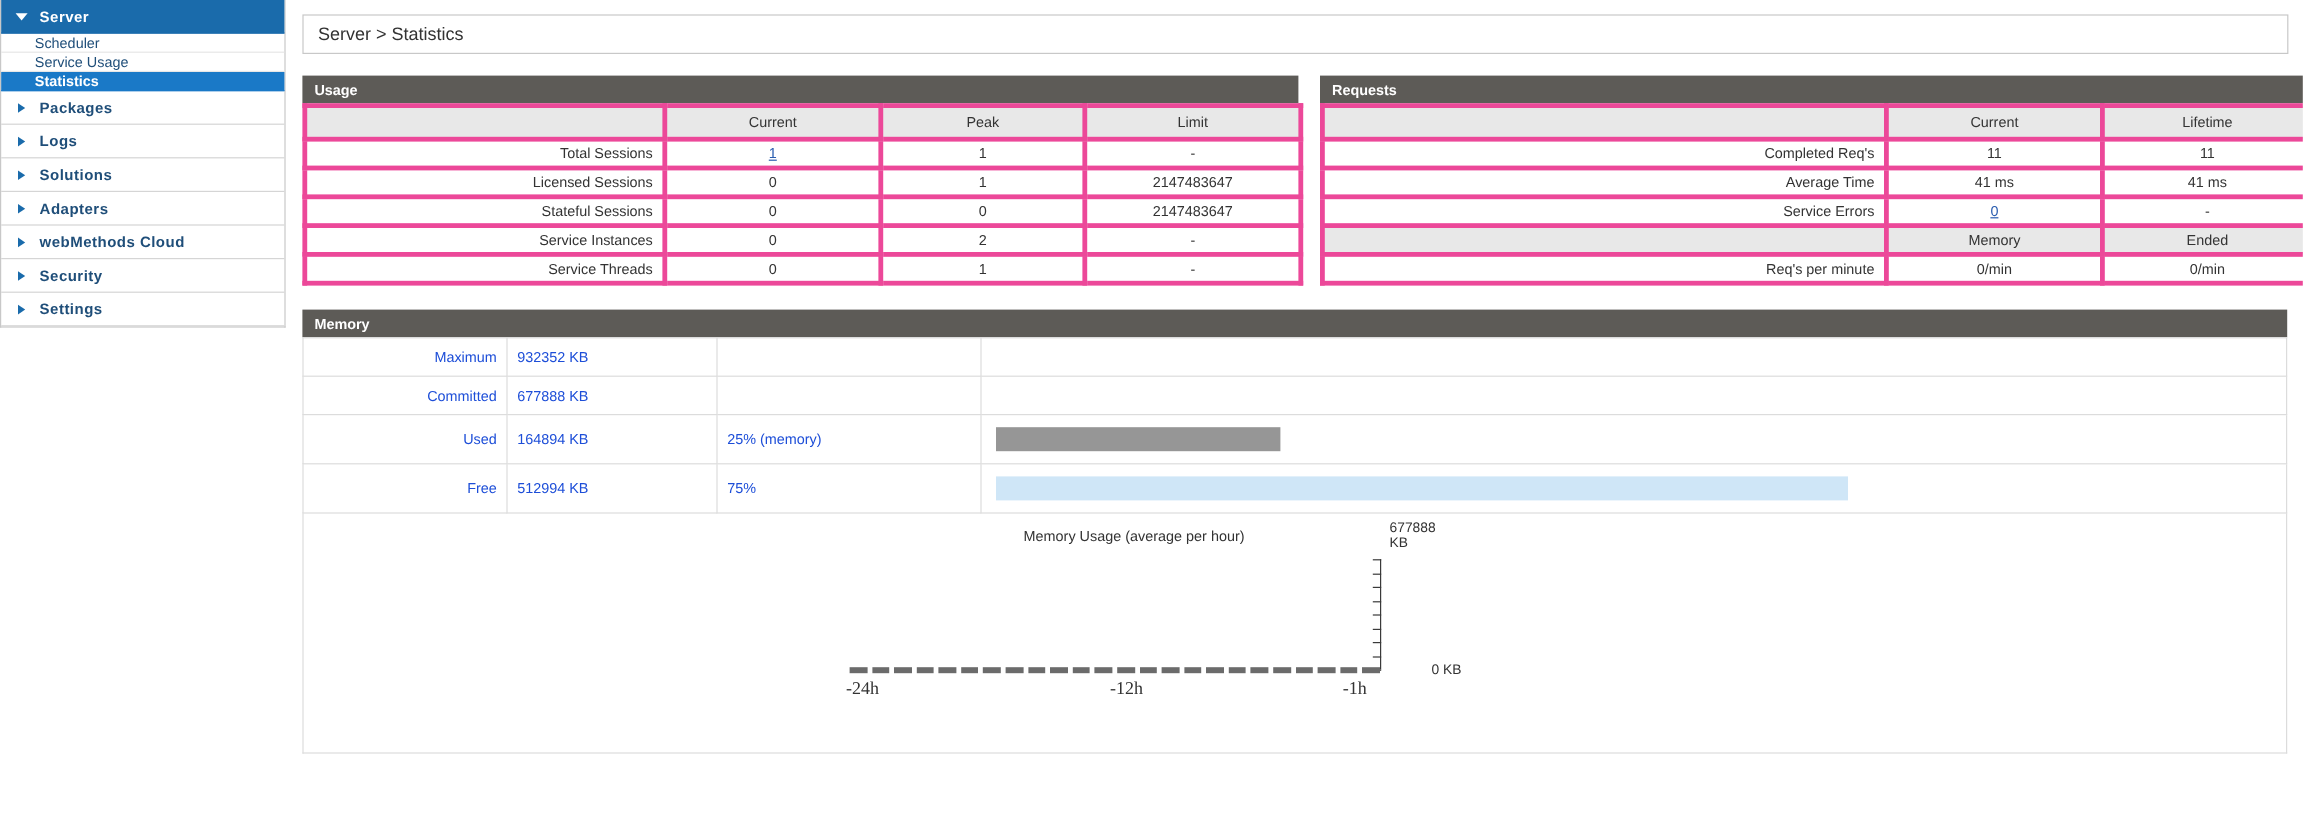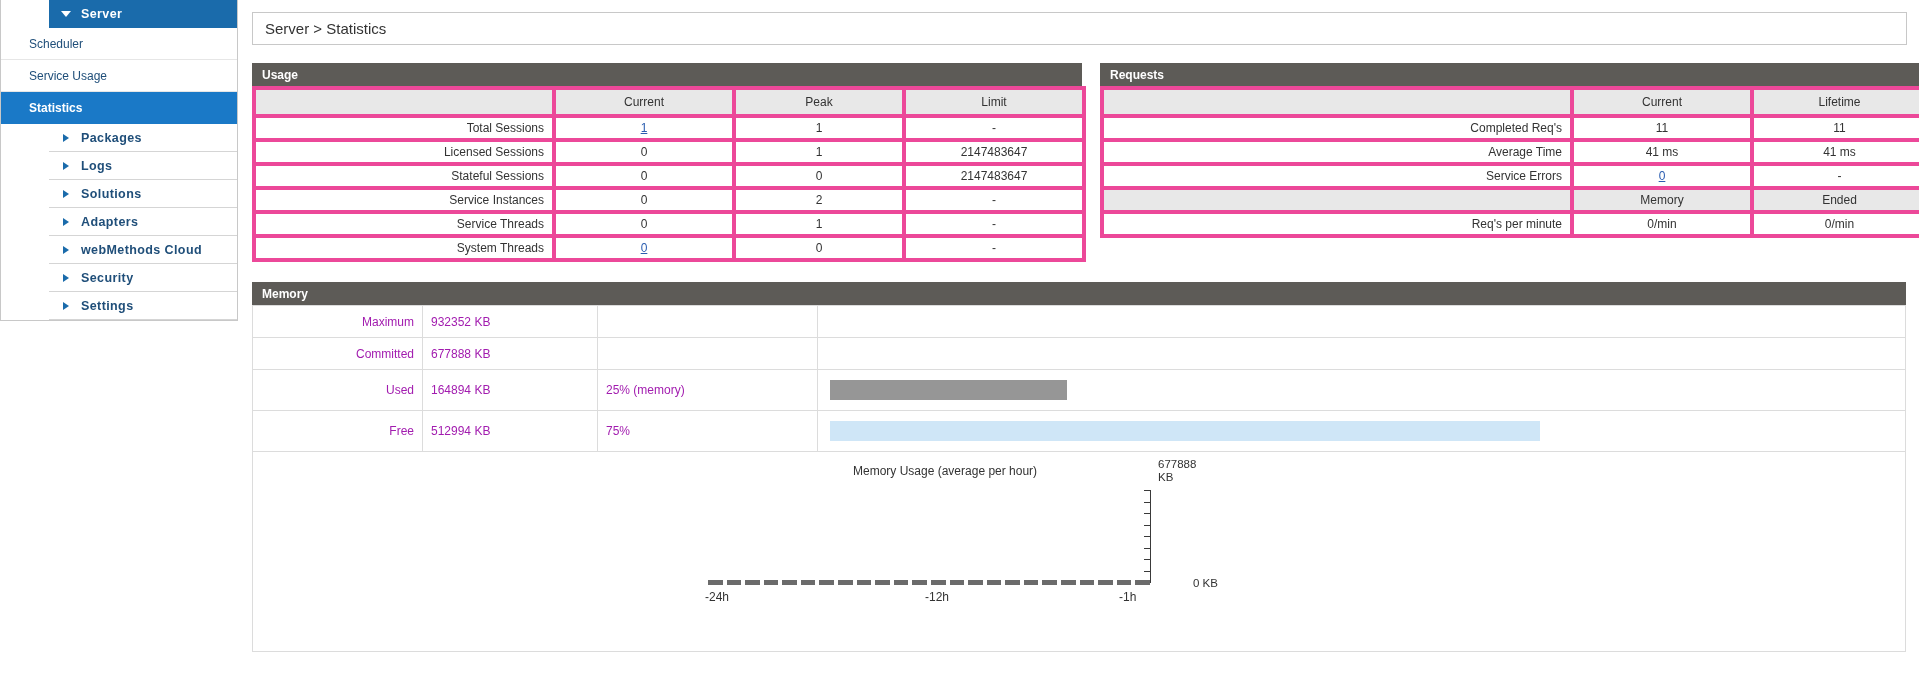--- a/index.html
+++ b/index.html
@@ -25,21 +25,20 @@
   .nav-group-header{
     height:28px;
     display:flex;align-items:center;
     padding-left:12px;
     font-weight:bold;
     font-size:12.5px;
     color:#1f4e79;
     border-bottom:1px solid #d5d5d5;
     box-sizing:border-box;
     letter-spacing:0.4px;
-    margin-left:48px;
   }
   .nav-group-header.active{
     background:#1a6bab;
     color:#ffffff;
     border-bottom:1px solid #1a6bab;
   }
   .caret{
     display:inline-block;
     width:12px;height:12px;
     margin-right:8px;
@@ -52,21 +51,21 @@
     border-top:4px solid transparent;
     border-bottom:4px solid transparent;
   }
   .caret.down:after{
     content:"";position:absolute;left:0px;top:3px;
     border-top:6px solid #ffffff;
     border-left:5px solid transparent;
     border-right:5px solid transparent;
   }
   .nav-sub{
-    height:32px;
+    height:16px;
     display:flex;align-items:center;
     padding-left:28px;
     font-size:12px;
     color:#1f4e79;
     border-bottom:1px solid #e6e6e6;
     box-sizing:border-box;
   }
   .nav-sub.active{
     background:#1a79c7;
     color:#ffffff;
@@ -146,21 +145,21 @@
     border-collapse:collapse;
     width:100%;
     table-layout:fixed;
     font-size:12px;
   }
   table.mem td{
     border:1px solid #dcdcdc;
     box-sizing:border-box;
     padding:0 8px;
     height:32px;
-    color:#a21caf;
+    color:#1d4ed8;
   }
   table.mem td.mlbl{text-align:right;width:170px;}
   table.mem td.mval{width:175px;}
   table.mem td.mpct{width:220px;}
   table.mem td.mbar{padding:0 0 0 12px;}
   tr.tall td{height:41px;}
   .bar{height:20px;display:block;}
   .bar.used{background:#969696;}
   .bar.free{background:#cfe6f7;}
 
@@ -215,22 +214,23 @@
   }
   .series span{
     flex:1;
     height:5px;
     background:#6b6b6b;
     display:block;
   }
   .xlabel{
     position:absolute;
     top:138px;
-    font-size:12px;color:#333;
+    font-size:15px;color:#333;
     white-space:nowrap;
+    font-family:Liberation Serif, serif;
   }
   .xl-left{left:452px;}
   .xl-mid{left:672px;}
   .xl-right{left:866px;}
 </style>
 </head>
 <body>
 
 <div class="app">
 
@@ -337,26 +337,20 @@
             <tr>
               <td class="lbl">Service Instances</td>
               <td class="val">0</td>
               <td class="val">2</td>
               <td class="val">-</td>
             </tr>
             <tr>
               <td class="lbl">Service Threads</td>
               <td class="val">0</td>
               <td class="val">1</td>
-              <td class="val">-</td>
-            </tr>
-            <tr>
-              <td class="lbl">System Threads</td>
-              <td class="val"><a class="link">0</a></td>
-              <td class="val">0</td>
               <td class="val">-</td>
             </tr>
           </tbody>
         </table>
       </section>
 
       <section class="panel req-panel">
         <div class="panel-title">Requests</div>
         <table class="stat">
           <colgroup>

